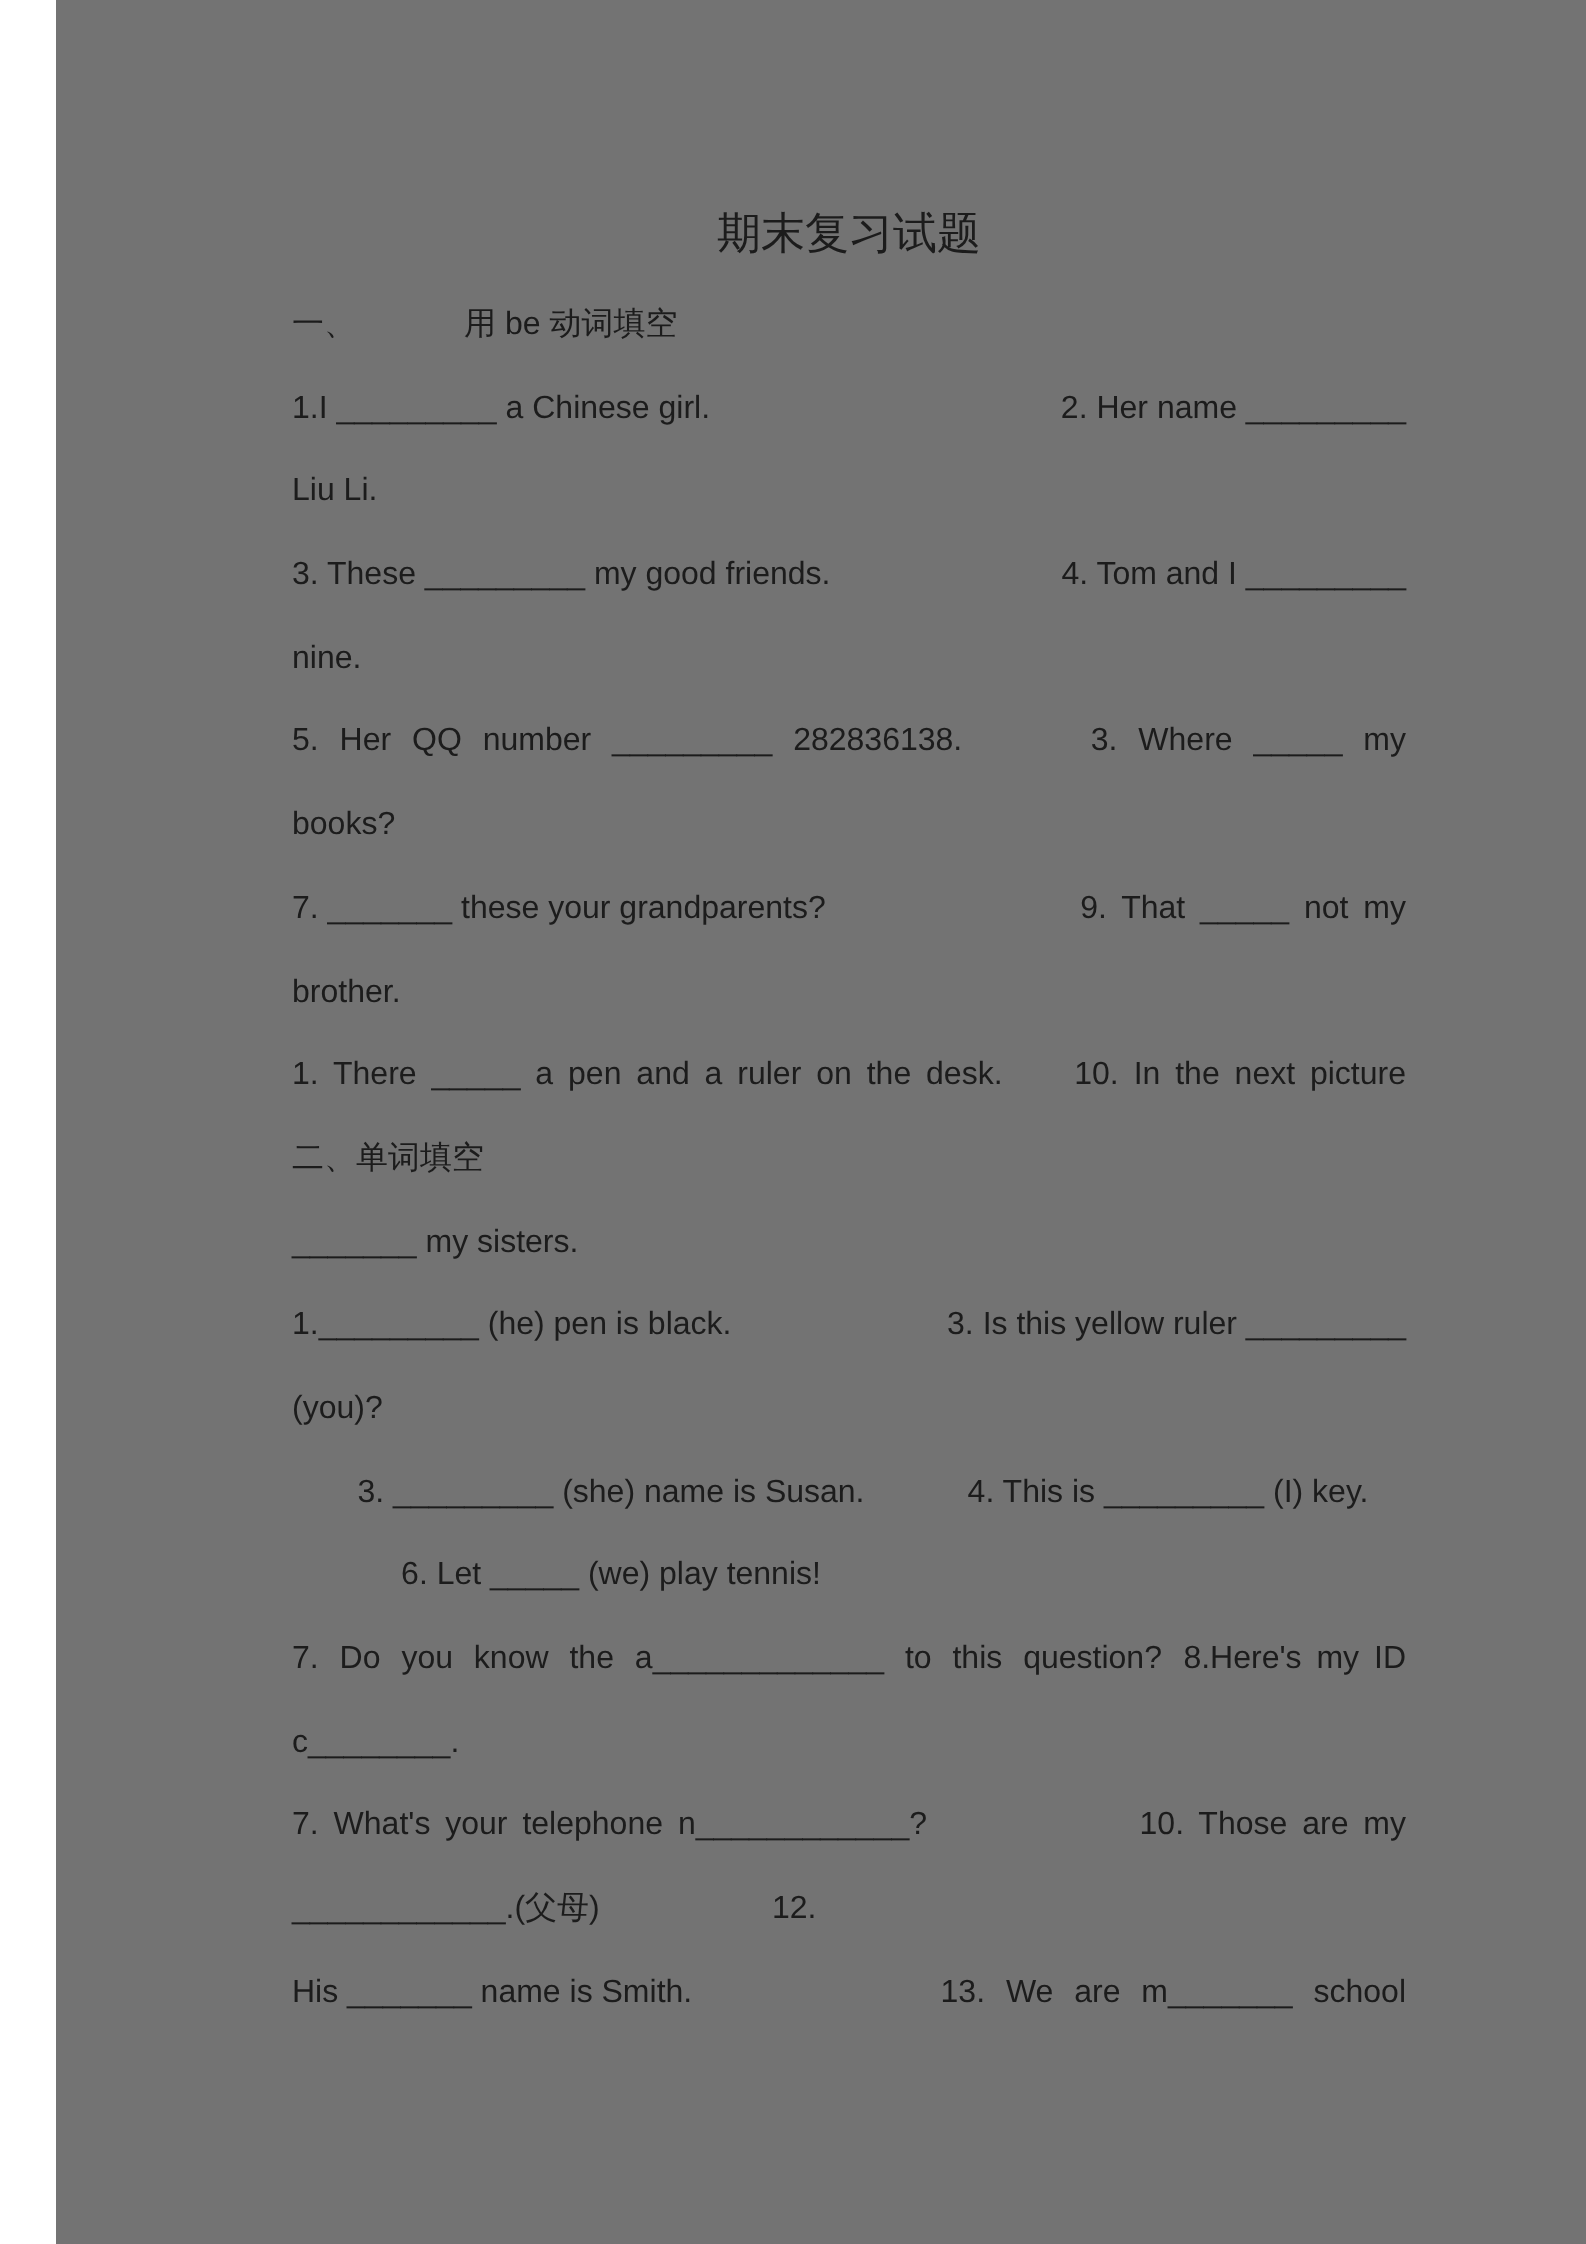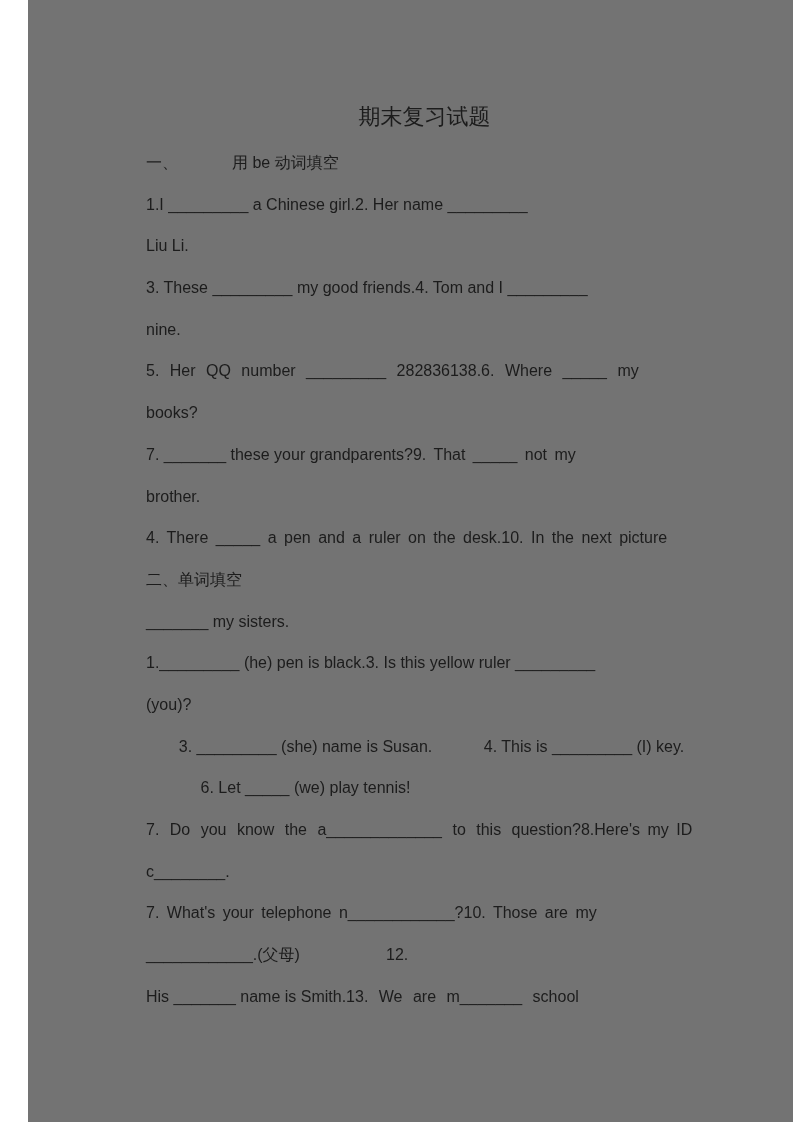--- a/index.html
+++ b/index.html
@@ -22,21 +22,21 @@
     line-height:50px;
     text-align:center;
     font-size:22px;
     font-weight:400;
   }
   .line{
     height:41.7px;
     line-height:41.7px;
     white-space:nowrap;
   }
-  .split{display:flex;}
+  .split{display:flex;justify-content:space-between;}
   .tab2{display:grid;grid-template-columns:319px 1fr;text-align:center;}
   .tab3{display:grid;grid-template-columns:240px 1fr auto;}
   .wsw{word-spacing:6px;}
   .wsm{word-spacing:3px;}
   .sec-gap{display:inline-block;width:54px;}
 </style>
 </head>
 <body>
 
 <div class="page">
@@ -56,34 +56,34 @@
   </div>
   <div class="line split">
     <span>3. These _________ my good friends.</span>
     <span>4. Tom and I _________</span>
   </div>
   <div class="line">
     <span>nine.</span>
   </div>
   <div class="line split">
     <span class="wsw">5. Her QQ number _________ 282836138.</span>
-    <span class="wsw">6. Where _____ my</span>
+    <span class="wsw">3. Where _____ my</span>
   </div>
   <div class="line">
     <span>books?</span>
   </div>
   <div class="line split">
     <span>7. _______ these your grandparents?</span>
     <span class="wsm">9. That _____ not my</span>
   </div>
   <div class="line">
     <span>brother.</span>
   </div>
   <div class="line split">
-    <span class="wsm">4. There _____ a pen and a ruler on the desk.</span>
+    <span class="wsm">1. There _____ a pen and a ruler on the desk.</span>
     <span class="wsm">10. In the next picture</span>
   </div>
   <div class="line">
     <span>二、单词填空</span>
   </div>
 
   <div class="line">
     <span>_______ my sisters.</span>
   </div>
 

